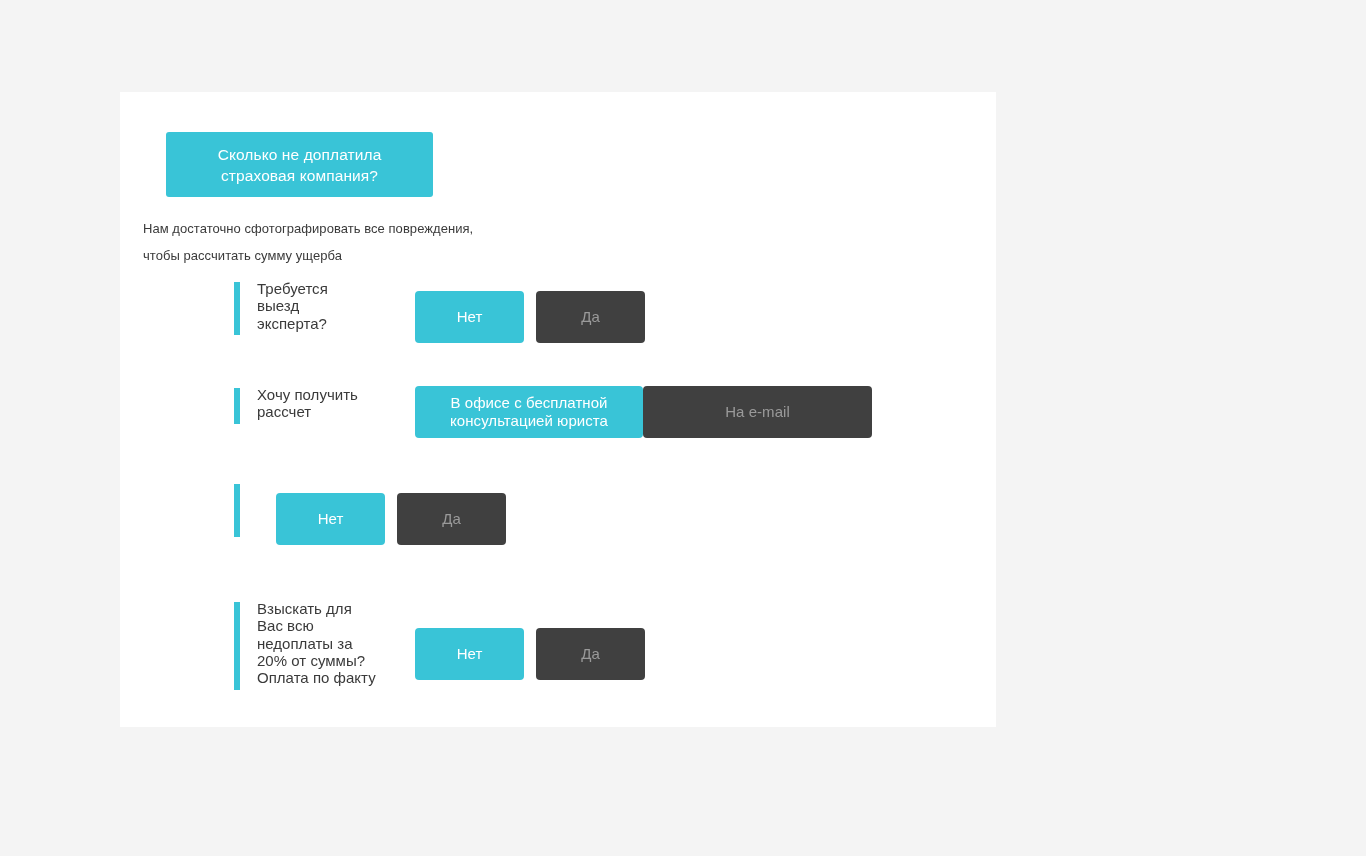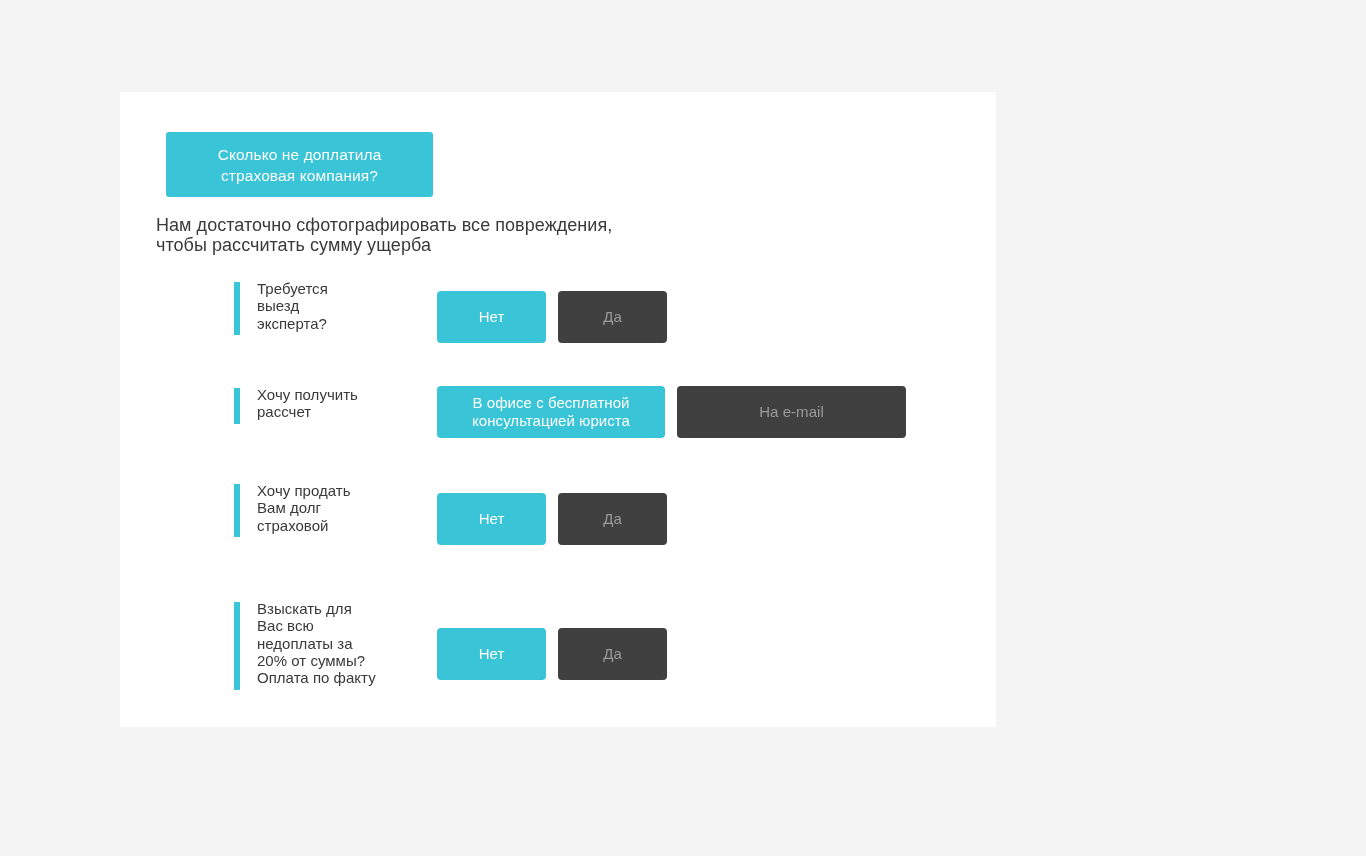--- a/index.html
+++ b/index.html
@@ -51,26 +51,26 @@
     font-size: 15.5px;
     line-height: 21px;
     text-align: center;
     white-space: pre-line;
     letter-spacing: 0.1px;
   }
 
   
   .description {
     position: absolute;
-    left: 36px;
+    left: 23px;
     top: 123px;
     width: 480px;
     color: #3a3a3a;
-    font-size: 18px;
-    line-height: 20px;
+    font-size: 13px;
+    line-height: 27px;
     white-space: pre-line;
     letter-spacing: 0.05px;
   }
 
   
   .rows {
     position: absolute;
     left: 0;
     top: 188px;
     width: 876px;
@@ -117,39 +117,38 @@
     font-size: 15px;
     line-height: 18px;
     letter-spacing: 0.05px;
     white-space: pre-line;
     user-select: none;
   }
 
   .opt.active {
     background: #39c4d7;
     color: #ffffff;
-    margin-left: 22px;
   }
 
   .opt.inactive {
     background: #404040;
     color: #9a9a9a;
   }
 
   
   .row-0 { top: 0px; }
   .row-0 .row-accent { height: 53px; }
   .row-0 .opt-0 { width: 109px; }
   .row-0 .opt-1 { width: 109px; margin-left: 12px; }
 
   .row-1 { top: 106px; }
   .row-1 .row-accent { height: 36px; }
   .row-1 .row-label { width: 122px; }
   .row-1 .opt-0 { width: 228px; }
-  .row-1 .opt-1 { width: 229px; margin-left: 12px; }
+  .row-1 .opt-1 { width: 229px; }
 
   .row-2 { top: 202px; }
   .row-2 .row-accent { height: 53px; }
   .row-2 .opt-0 { width: 109px; }
   .row-2 .opt-1 { width: 109px; margin-left: 12px; }
 
   .row-3 { top: 320px; }
   .row-3 .row-accent { height: 88px; }
   .row-3 .row-label { width: 128px; }
   .row-3 .opt-0 { width: 109px; }
@@ -195,23 +194,20 @@
 рассчет</div>
         <div class="row-options">
           <div class="opt opt-0 active">В офисе с бесплатной
 консультацией юриста</div>
           <div class="opt opt-1 inactive">На e-mail</div>
         </div>
       </div>
 
       <div class="row row-2">
         <div class="row-accent"></div>
-        <div class="row-label">Хочу продать
-Вам долг
-страховой</div>
         <div class="row-options">
           <div class="opt opt-0 active">Нет</div>
           <div class="opt opt-1 inactive">Да</div>
         </div>
       </div>
 
       <div class="row row-3">
         <div class="row-accent"></div>
         <div class="row-label">Взыскать для
 Вас всю

